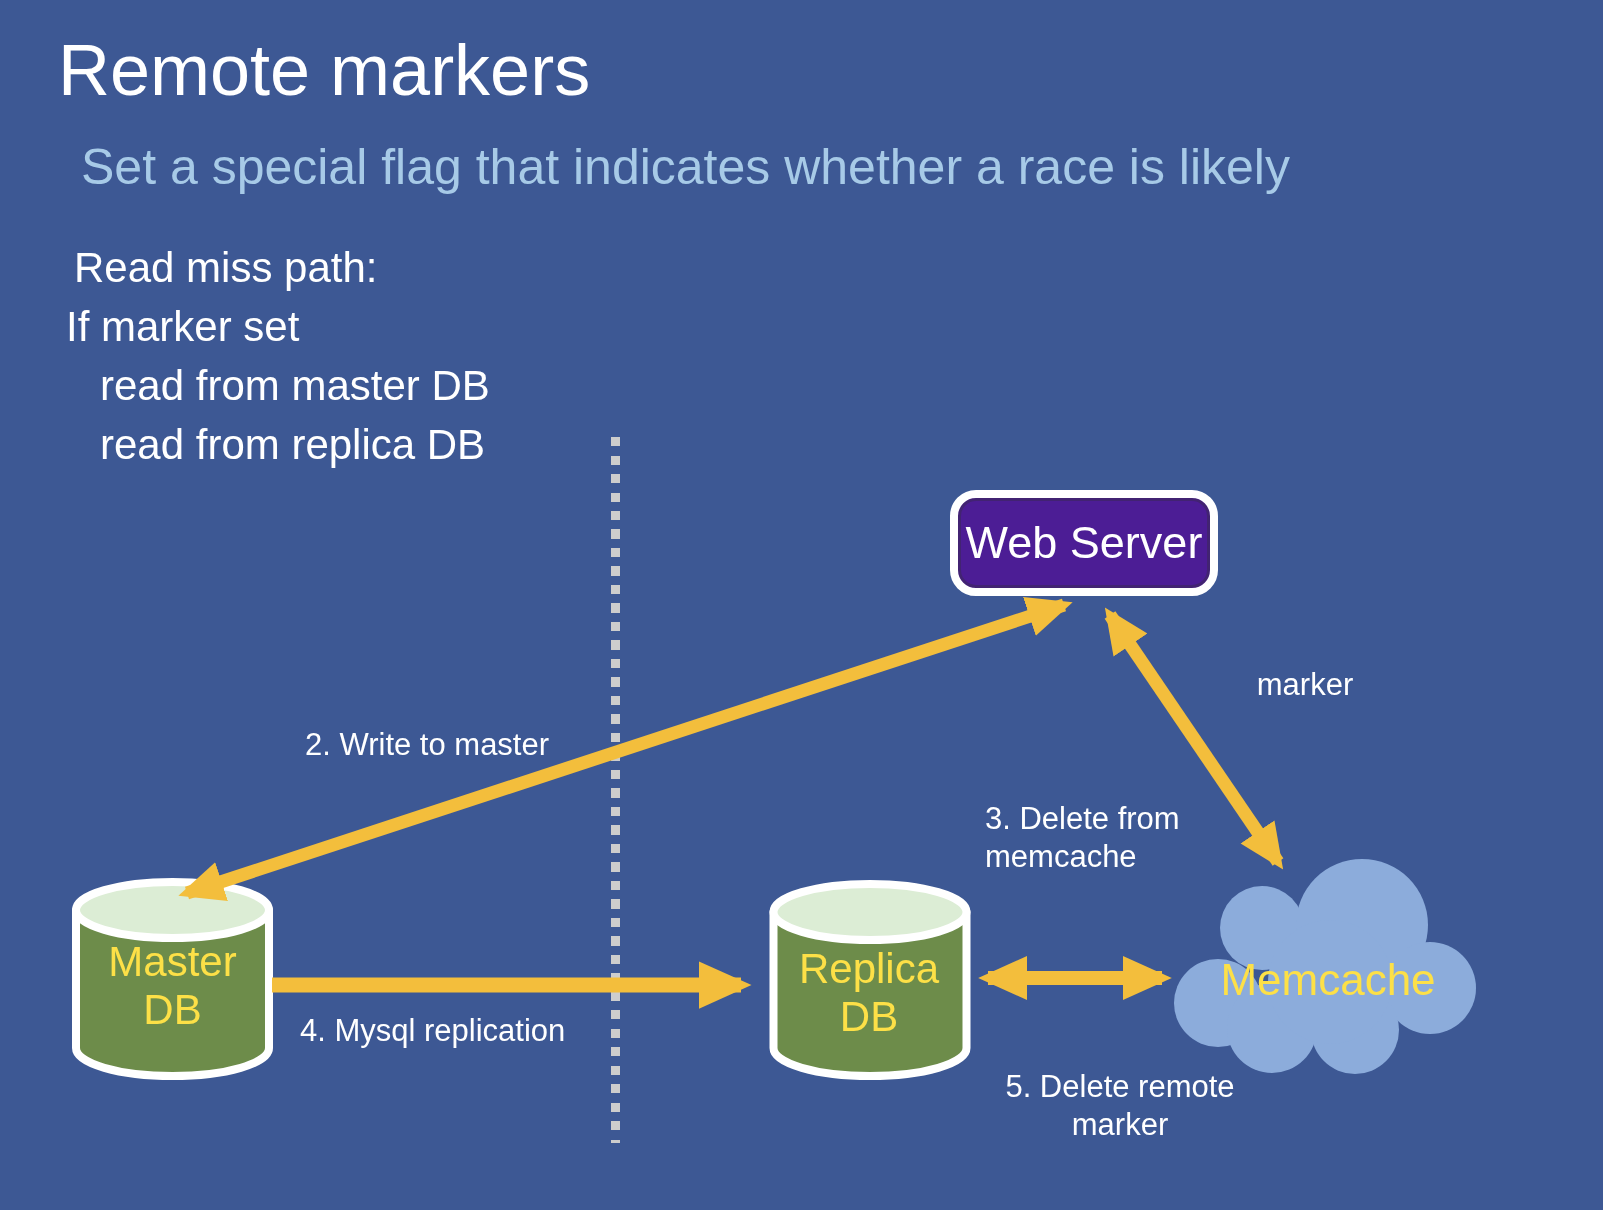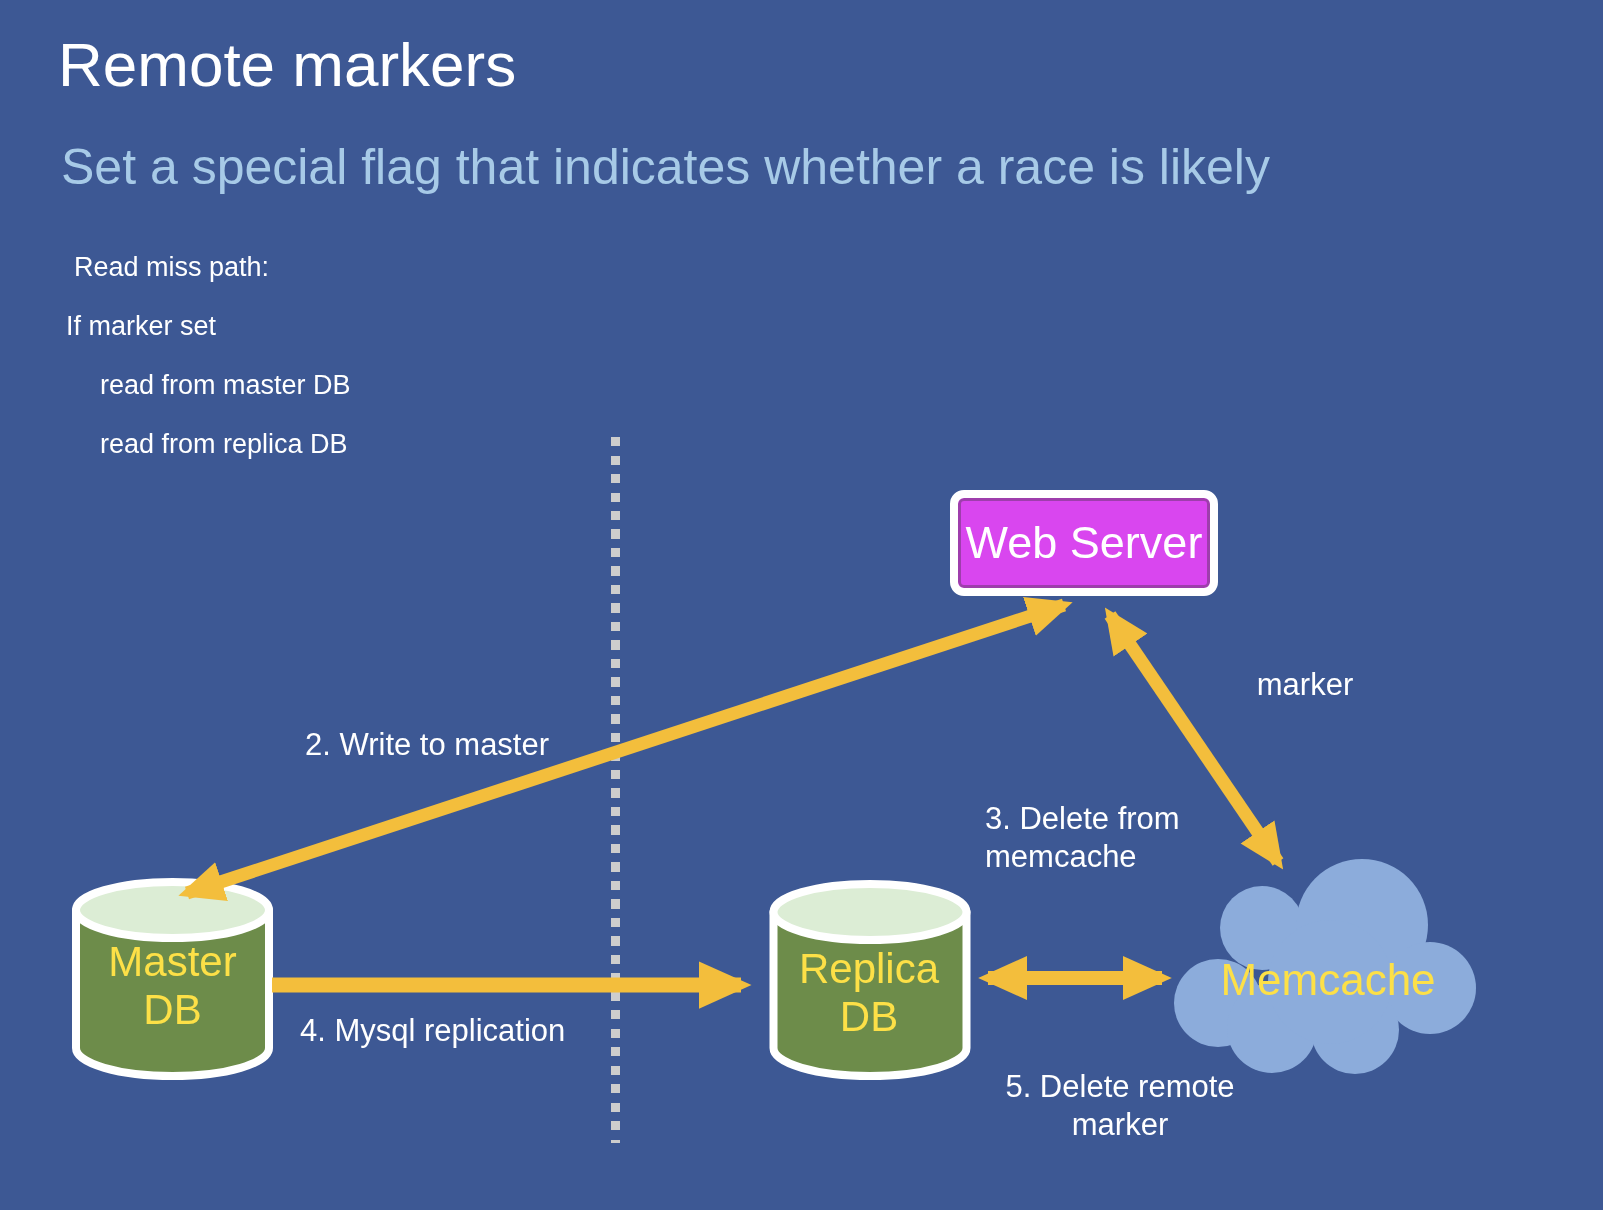--- a/index.html
+++ b/index.html
@@ -6,35 +6,35 @@
   body { font-family: "Liberation Sans", sans-serif; }
   .slide {
     position: relative;
     width: 1603px;
     height: 1210px;
     overflow: hidden;
   }
   .abs { position: absolute; }
   .slide-title {
     left: 58px; top: 34px;
-    font-size: 62px;
+    font-size: 72px;
     line-height: 1.0;
     color: #ffffff;
     letter-spacing: 0px;
     white-space: nowrap;
   }
   .slide-subtitle {
     left: 61px; top: 140px;
     font-size: 50px;
     line-height: 1.1;
     white-space: nowrap;
   }
   .pseudocode {
     left: 66px; top: 238px;
-    font-size: 27px;
+    font-size: 42px;
     line-height: 59px;
     color: #ffffff;
   }
   .pseudocode .pline { white-space: pre; }
   .pseudocode .ind { padding-left: 34px; }
   .pseudocode .sp { padding-left: 8px; }
   .divider {
     left: 611px; top: 437px;
     width: 9px; height: 706px;
     background-image: repeating-linear-gradient(
@@ -73,21 +73,21 @@
   .step4 { left: 300px;  top: 1012px; white-space: nowrap; }
   .step5 { left: 985px;  top: 1068px; width: 270px; text-align: center; }
 </style>
 </head>
 <body>
 
 <div class="slide" style="background: rgb(61, 88, 148);">
 
   <div class="abs slide-title" style="color: rgb(255, 255, 255);">Remote markers</div>
 
-  <div class="abs slide-subtitle" style="color: rgb(167, 202, 231);">Set a special flag that indicates whether a race is likely</div>
+  <div class="abs slide-subtitle" style="color: rgb(167, 202, 231); margin-left: 20px;">Set a special flag that indicates whether a race is likely</div>
 
   <div class="abs pseudocode">
     <div class="pline sp">Read miss path:</div>
     <div class="pline">If marker set</div>
     <div class="pline ind">read from master DB</div>
     <div class="pline ind">read from replica DB</div>
   </div>
 
   <div class="abs divider" style="--dot-color: #cdcdcd;"></div>
 
@@ -117,21 +117,21 @@
       <circle cx="1355" cy="1030" r="44" fill="#8cacdb"></circle>
       <circle cx="1330" cy="982" r="62" fill="#8cacdb"></circle>
     </g>
 
     <line x1="187" y1="893" x2="1064" y2="605" stroke-width="13" marker-start="url(#ah)" marker-end="url(#ah)" stroke="#f3be3c"></line>
     <line x1="1110" y1="615" x2="1278" y2="862" stroke-width="13" marker-start="url(#ah)" marker-end="url(#ah)" stroke="#f3be3c"></line>
     <line x1="272" y1="985" x2="741" y2="985" stroke-width="15" marker-end="url(#ah)" stroke="#f3be3c"></line>
     <line x1="988" y1="978" x2="1162" y2="978" stroke-width="14" marker-start="url(#ah)" marker-end="url(#ah)" stroke="#f3be3c"></line>
   </svg>
 
-  <div class="abs webserver-box" style="background: #d946ef; border-radius: 14px;">
+  <div class="abs webserver-box" style="background: #4c1d95;">
     <span>Web Server</span>
   </div>
 
   <div class="abs node-label master-label">
     <div>Master</div>
     <div>DB</div>
   </div>
   <div class="abs node-label replica-label">
     <div>Replica</div>
     <div>DB</div>

